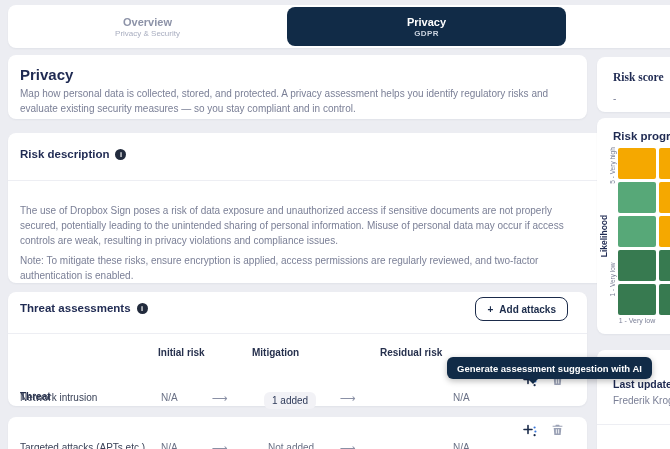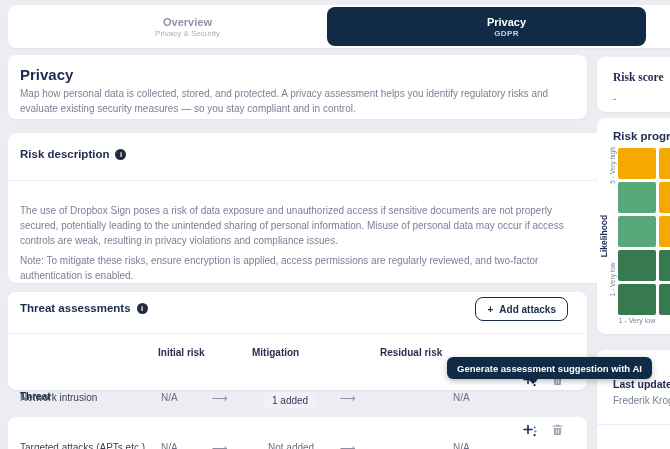--- a/index.html
+++ b/index.html
@@ -6,21 +6,21 @@
   body{
     width:670px;height:449px;overflow:hidden;position:relative;
     background:#ECEDF2;
     font-family:"Liberation Sans","DejaVu Sans",sans-serif;
     -webkit-font-smoothing:antialiased;
   }
   .card{position:absolute;background:#fff;border-radius:8px;box-shadow:0 1px 2px rgba(20,30,60,.05);}
 
   
   .tabbar{left:8px;top:5px;width:700px;height:43px;display:flex;align-items:stretch;}
-  .tab{width:279px;display:flex;flex-direction:column;align-items:center;justify-content:center;cursor:pointer;gap:1px;padding-left:40px;}
+  .tab{width:279px;display:flex;flex-direction:column;align-items:center;justify-content:center;cursor:pointer;gap:1px;}
   .tab-title{font-size:11px;color:#8D93A8;font-weight:700;}
   .tab-sub{font-size:8px;color:#A9AEC0;}
   .tab.active{background:#112B47;border-radius:8px;margin:2px 0;}
   .tab.active .tab-title{color:#fff;}
   .tab.active .tab-sub{color:#C9D2DF;font-weight:700;letter-spacing:.4px;}
 
   
   .h1{font-size:15px;font-weight:700;color:#1F2A52;}
   .h2{font-size:11.5px;font-weight:700;color:#1F2A52;}
   .body-text{font-size:10px;line-height:15px;color:#7A7F96;}
@@ -39,21 +39,21 @@
   #card-riskdesc{left:8px;top:133px;width:667px;height:150px;}
   #card-riskdesc .h2{position:absolute;left:12px;top:15px;}
   #card-riskdesc .divider{top:47px;}
   .edit-link{position:absolute;right:14px;top:16px;display:flex;align-items:center;gap:8px;color:#3A78DC;
     font-size:15px;font-weight:700;cursor:pointer;}
   .edit-link svg{width:11px;height:11px;fill:#3A78DC;}
   #rd-p1{position:absolute;left:12px;top:60px;width:548px;}
   #rd-p2{position:absolute;left:12px;top:110px;width:548px;}
 
   
-  #card-threats{left:8px;top:292px;width:579px;height:98px;}
+  #card-threats{left:8px;top:292px;width:579px;height:114px;}
   #card-threats .h2{position:absolute;left:12px;top:10px;}
   .btn-add{position:absolute;right:19px;top:5px;height:24px;padding:0 11px;display:flex;align-items:center;gap:6px;
     background:#fff;border:1.5px solid #1B2B4A;border-radius:8px;color:#1B2B4A;font-size:10px;font-weight:700;cursor:pointer;}
   #card-threats .divider{top:41px;}
   .th{position:absolute;top:55px;font-size:10px;font-weight:700;color:#26304D;}
   .th-threat{left:12px;margin-top:44px;} .th-initial{left:150px;} .th-mitig{left:244px;} .th-resid{left:372px;}
 
   .cell{position:absolute;font-size:10px;color:#6A7186;margin-top:16px;}
   .c-threat{left:12px;color:#3A4258;}
   .c-initial{left:153px;}

